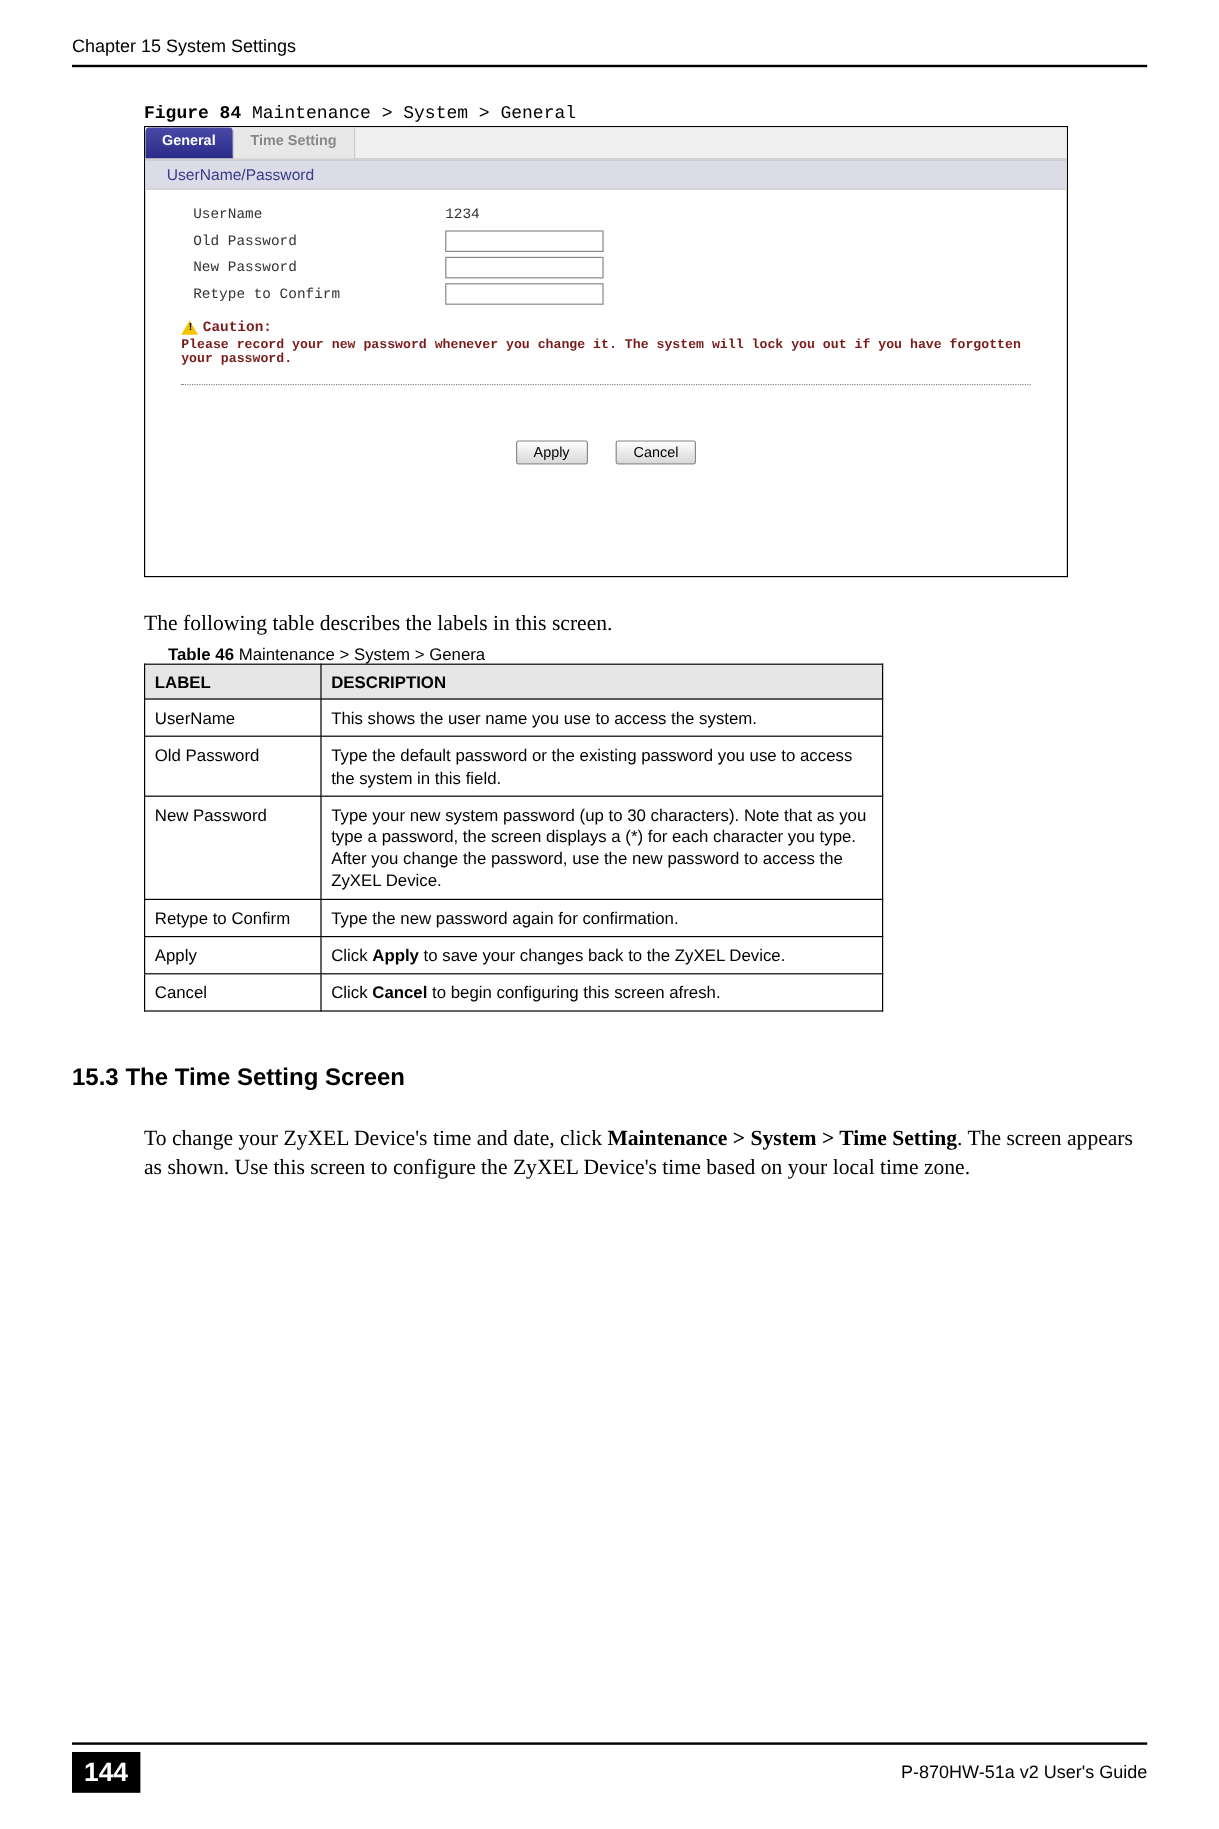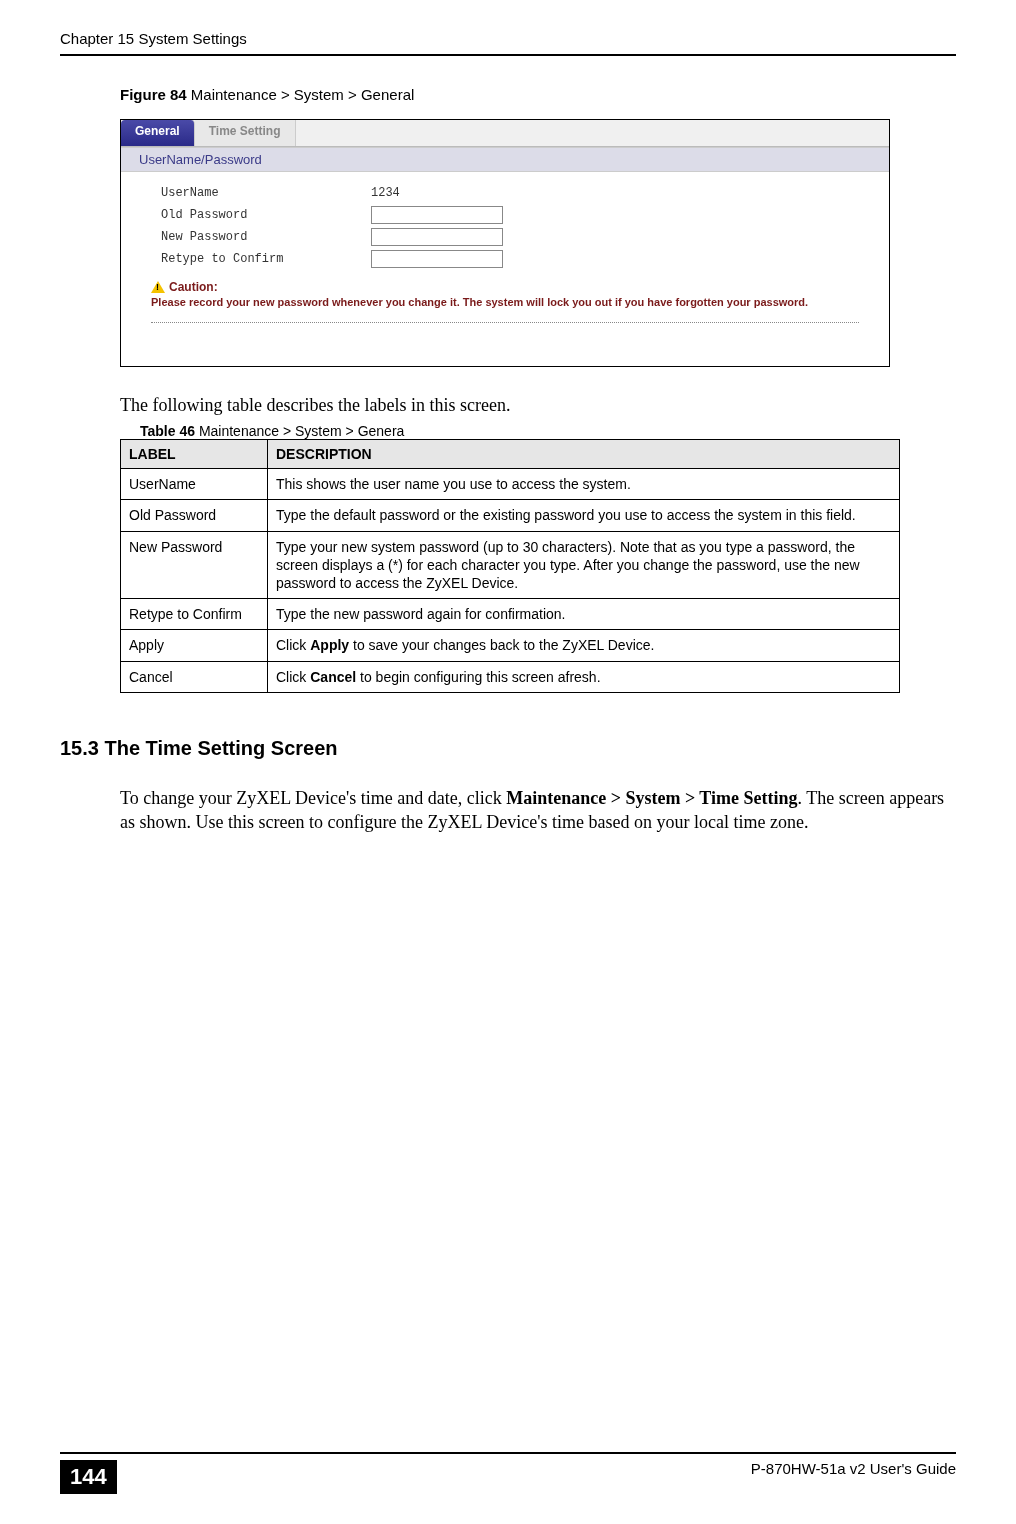--- a/index.html
+++ b/index.html
@@ -22,29 +22,29 @@
     font-family: Arial, Helvetica, sans-serif;
     font-size: 15px;
     padding-bottom: 7px;
     border-bottom: 2px solid #000;
   }
   .content {
     margin-left: 60px;
     margin-top: 30px;
   }
   .figure-label {
-    font-family: Liberation Sans, sans-serif;
+    font-family: Liberation Mono, monospace;
     font-size: 15px;
-    margin-bottom: 16px;
+    margin-bottom: 2px;
   }
   .figure-label b { font-weight: bold; }
   .screenshot {
     border: 1px solid #000;
     width: 770px;
-    height: 248px;
+    height: 376px;
     box-sizing: border-box;
     background: #fff;
     overflow: hidden;
     position: relative;
     font-family: Tahoma, Arial, sans-serif;
     font-size: 12px;
   }
   .tabs {
     display: flex;
     background: #f0f0f0;
@@ -88,21 +88,21 @@
     width: 210px;
   }
   .form-input {
     width: 130px;
     height: 16px;
     border: 1px solid #888;
     background: #fff;
   }
   .caution-area {
     padding: 0 30px 8px 30px;
-    font-family: Liberation Sans, sans-serif;
+    font-family: Liberation Mono, monospace;
     font-size: 11px;
     color: #7a1a1a;
     font-weight: bold;
   }
   .caution-title {
     color: #7a1a1a;
     display: flex;
     align-items: center;
     gap: 4px;
     margin-bottom: 2px;
@@ -150,21 +150,21 @@
   .table-caption {
     font-family: Arial, Helvetica, sans-serif;
     font-size: 14px;
     margin-top: 4px;
     margin-left: 20px;
   }
   .desc-table {
     font-family: Arial, Helvetica, sans-serif;
     font-size: 14px;
     border-collapse: collapse;
-    width: 780px;
+    width: 616px;
   }
   .desc-table th {
     background: #e6e6e6;
     text-align: left;
     font-weight: bold;
     padding: 6px 8px;
     border: 1px solid #000;
   }
   .desc-table td {
     padding: 6px 8px;
@@ -183,21 +183,21 @@
   }
   .footer {
     position: absolute;
     bottom: 30px;
     left: 60px;
     right: 60px;
     border-top: 2px solid #000;
     padding-top: 6px;
     display: flex;
     justify-content: space-between;
-    align-items: flex-start;
+    align-items: center;
     font-family: Arial, Helvetica, sans-serif;
   }
   .page-num {
     background: #000;
     color: #fff;
     font-weight: bold;
     font-size: 22px;
     padding: 4px 10px;
   }
   .footer-right {

